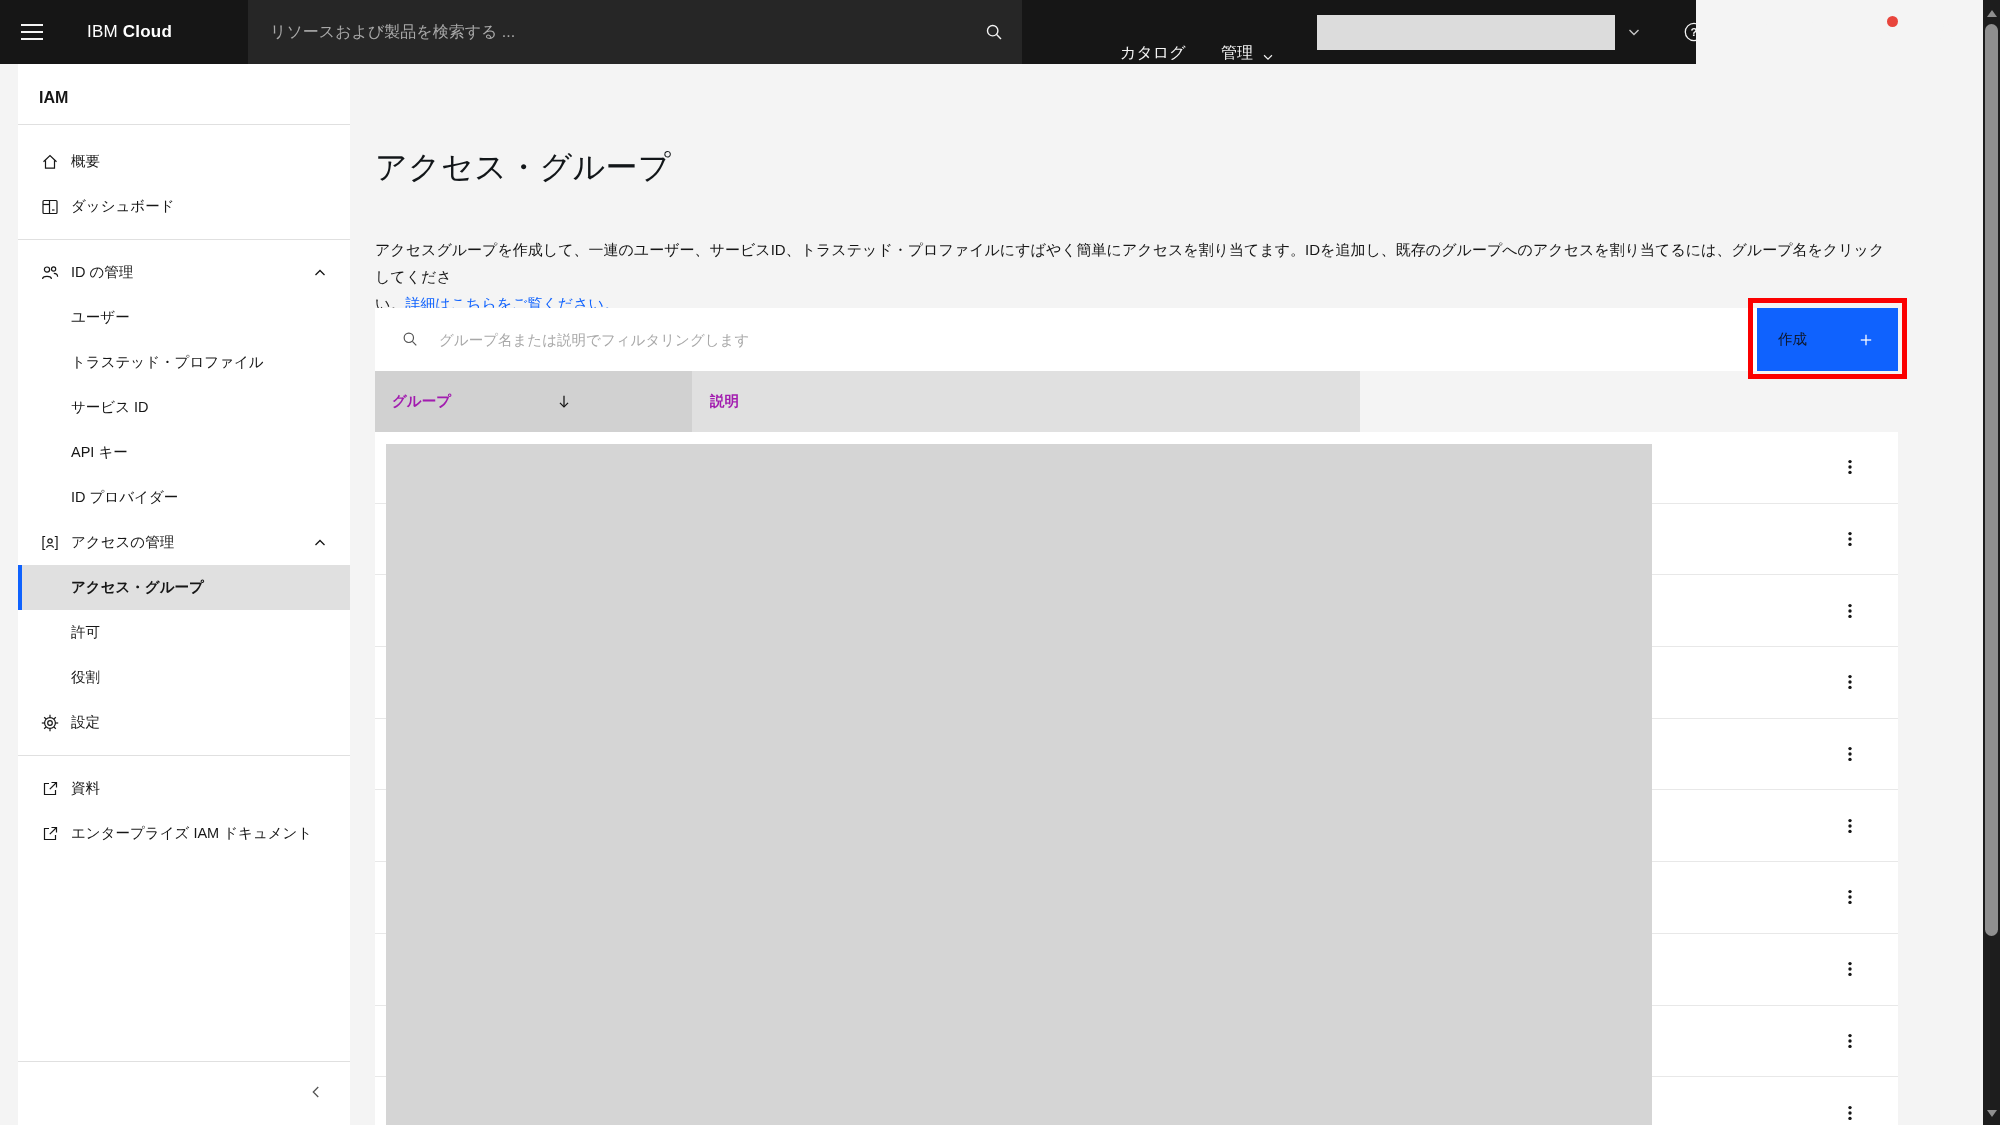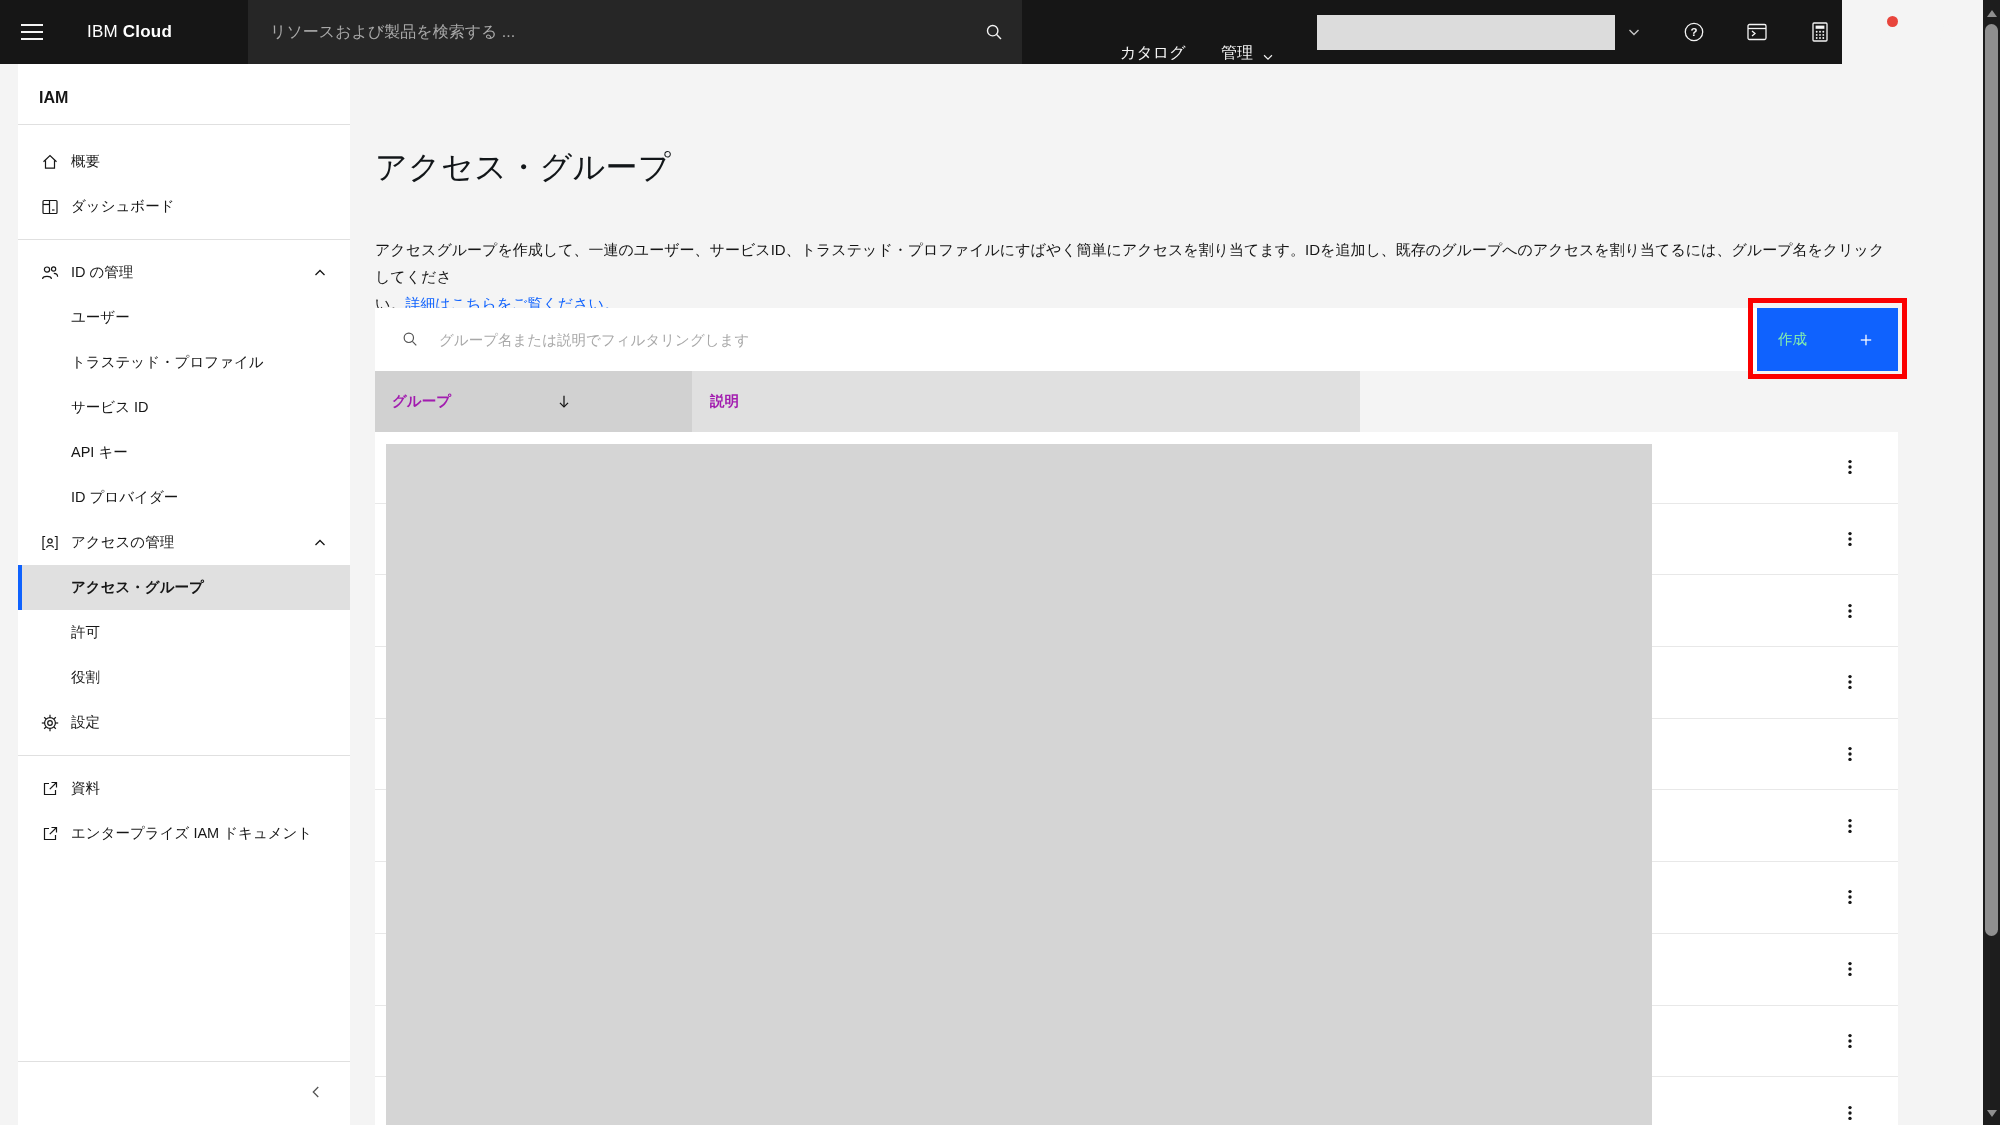--- a/index.html
+++ b/index.html
@@ -6,21 +6,21 @@
   html,body { background:#f4f4f4; }
   .page {
     position:relative; width:2000px; height:1125px; overflow:hidden;
     background:#f4f4f4; color:#161616;
     font-family:"Liberation Sans", sans-serif;
   }
   button { font-family:inherit; cursor:pointer; }
   input { font-family:inherit; }
 
   
-  .app-header { position:absolute; left:0; top:0; width:1842px; height:64px; background:#161616; z-index:50; }
+  .app-header { position:absolute; left:0; top:0; width:1696px; height:64px; background:#161616; z-index:50; }
   .hamburger-btn { position:absolute; left:0; top:0; width:64px; height:64px; background:none; border:none; display:flex; flex-direction:column; justify-content:center; align-items:center; gap:5px; }
   .hamburger-btn i { display:block; width:22px; height:2px; background:#f4f4f4; }
   .logo { position:absolute; left:87px; top:0; height:64px; display:flex; align-items:center; color:#fff; font-size:17px; letter-spacing:.2px; white-space:nowrap; }
   .logo .lg-b { font-weight:700; margin-left:5px; }
   .header-search { position:absolute; left:248px; top:0; width:774px; height:64px; background:#262626; display:flex; align-items:center; padding:0 18px 0 22px; }
   .header-search input { flex:1; background:transparent; border:none; outline:none; color:#f4f4f4; font-size:16px; }
   .header-search input::placeholder { color:#a8a8a8; }
   .hdr-link { position:absolute; top:0; height:64px; display:flex; align-items:flex-end; gap:8px; background:none; border:none; color:#f4f4f4; font-size:16px; white-space:nowrap; }
   .hdr-link.catalog { left:1120px; }
   .hdr-link.manage { left:1221px; }
@@ -55,21 +55,21 @@
 
   
   .page-title { position:absolute; left:375px; top:146px; font-size:32px; font-weight:300; color:#121619; letter-spacing:.3px; }
   .page-desc { position:absolute; left:375px; top:236px; width:1520px; font-size:15px; line-height:27px; color:#161616; }
   .page-desc a { color:#0f62fe; text-decoration:none; cursor:pointer; }
 
   .toolbar { position:absolute; left:375px; top:308px; width:1523px; height:63px; background:#fff; }
   .filter-icon { position:absolute; left:26px; top:22px; width:18px; height:18px; }
   .toolbar input { position:absolute; left:64px; top:0; width:1300px; height:63px; border:none; outline:none; background:transparent; font-size:14.5px; color:#161616; }
   .toolbar input::placeholder { color:#a8a8a8; }
-  .create-btn { position:absolute; right:0; top:0; width:141px; height:63px; background:#0f62fe; border:none; color:#86efac; font-size:14.5px; display:flex; align-items:center; justify-content:space-between; padding:0 24px 0 21px; }
+  .create-btn { position:absolute; right:0; top:0; width:141px; height:63px; background:#0f62fe; border:none; color:#0f172a; font-size:14.5px; display:flex; align-items:center; justify-content:space-between; padding:0 24px 0 21px; }
 
   .annotation-box { position:absolute; left:1748px; top:298px; width:159px; height:81px; border:5px solid #fb0000; z-index:40; pointer-events:none; }
 
   .table-head { position:absolute; left:375px; top:371px; width:1523px; height:61px; display:flex; font-size:14.5px; font-weight:700; color:#a21caf; }
   .th { display:flex; align-items:center; padding-left:18px; }
   .th.c1 { width:317px; background:#d1d1d1; position:relative; padding-left:17px; cursor:pointer; }
   .th.c1 .sort-arrow { position:absolute; left:180px; top:50%; transform:translateY(-50%); width:18px; height:18px; }
   .th.c2 { width:668px; background:#e0e0e0; }
   .th.c3 { flex:1; background:#e0e0e0; }
 

